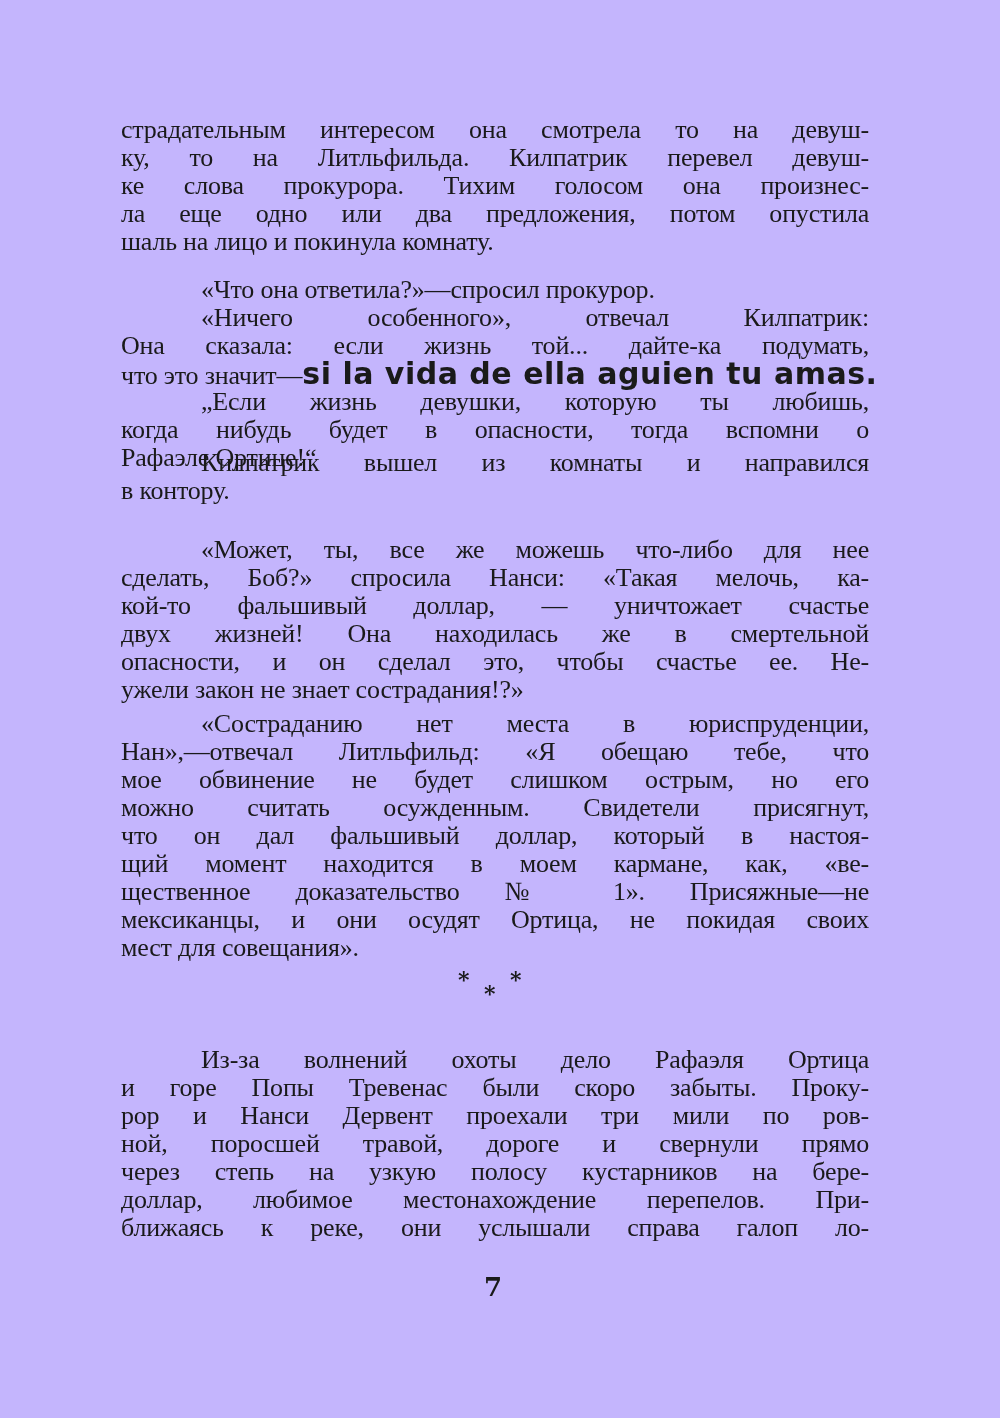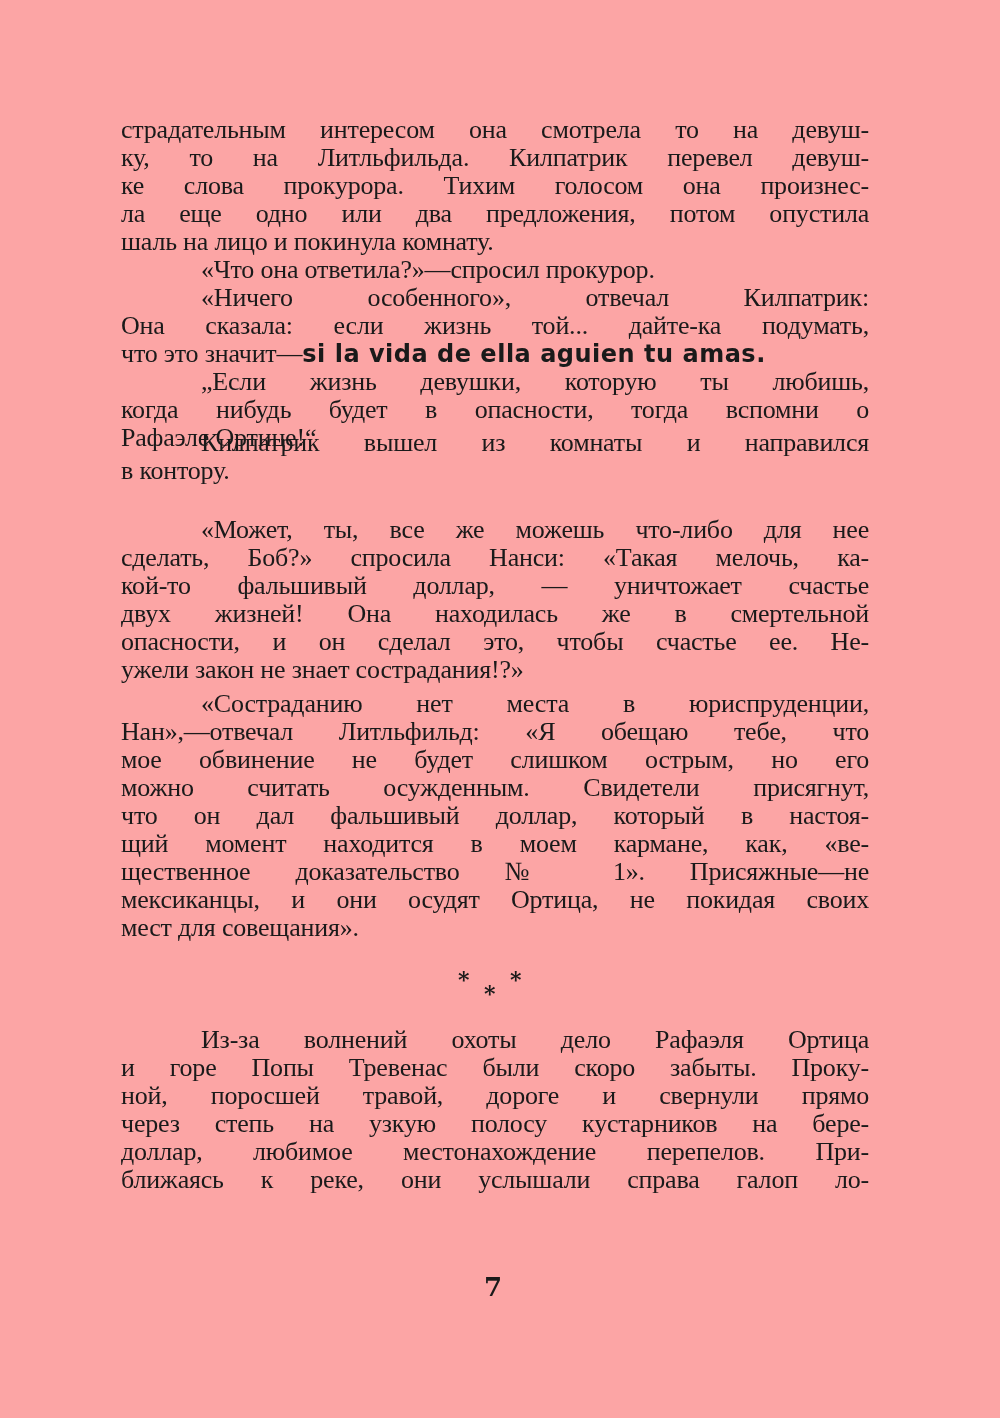--- a/index.html
+++ b/index.html
@@ -1,31 +1,31 @@
 <!DOCTYPE html>
 <html><head>
   <meta charset="utf-8">
   <style>
     html, body { margin: 0; padding: 0; background: #ffffff; }
     body { width: 1000px; height: 1418px; position: relative; overflow: hidden; }
     .page {
       position: absolute; left: 0; top: 0; width: 1000px; height: 1418px;
-      background: #fca5a5; color: #1a1a1a;
+      background: #c4b5fd; color: #1a1a1a;
       font-family: "Liberation Serif", "DejaVu Serif", serif;
     }
     .block { position: absolute; left: 121px; width: 748px; }
     .line {
       height: 28px; line-height: 28px; font-size: 26px;
       white-space: nowrap; text-align: justify; text-align-last: justify;
       letter-spacing: -0.2px;
       transform-origin: left center;
     }
     .line.last { text-align-last: left; }
-    .line.indent { padding-left: 80px; }
-    .sans { font-family: "DejaVu Sans", sans-serif; font-size: 24px; font-weight: bold; letter-spacing: 0.5px; margin-top: 36px; }
+    .line.indent { padding-left: 80px; margin-top: 20px; }
+    .sans { font-family: "DejaVu Sans", sans-serif; font-size: 30px; font-weight: bold; letter-spacing: 0.5px; margin-top: 36px; }
     .stars {
       position: absolute; left: 450px; top: 966px; width: 80px; height: 40px;
       font-family: "DejaVu Serif", serif; font-size: 22px; font-weight: bold;
     }
     .stars span { position: absolute; }
     .page-number {
       position: absolute; left: 478px; top: 1272px; width: 30px; text-align: center;
       font-family: "DejaVu Serif", serif; font-size: 26px; font-weight: bold;
     }
   </style>
@@ -88,20 +88,21 @@
 
   <div class="stars">
     <span style="left:8px; top:0px;">*</span>
     <span style="left:34px; top:14px;">*</span>
     <span style="left:60px; top:0px;">*</span>
   </div>
 
   <div class="block" style="top:1026px;">
     <div class="line indent">Из-за волнений охоты дело Рафаэля Ортица</div>
     <div class="line">и горе Попы Тревенас были скоро забыты. Проку-</div>
+    <div class="line">рор и Нанси Дервент проехали три мили по ров-</div>
     <div class="line">ной, поросшей травой, дороге и свернули прямо</div>
     <div class="line">через степь на узкую полосу кустарников на бере-</div>
     <div class="line">доллар, любимое местонахождение перепелов. При-</div>
     <div class="line">ближаясь к реке, они услышали справа галоп ло-</div>
   </div>
 
   <div class="page-number">7</div>
 
 </div>
 

